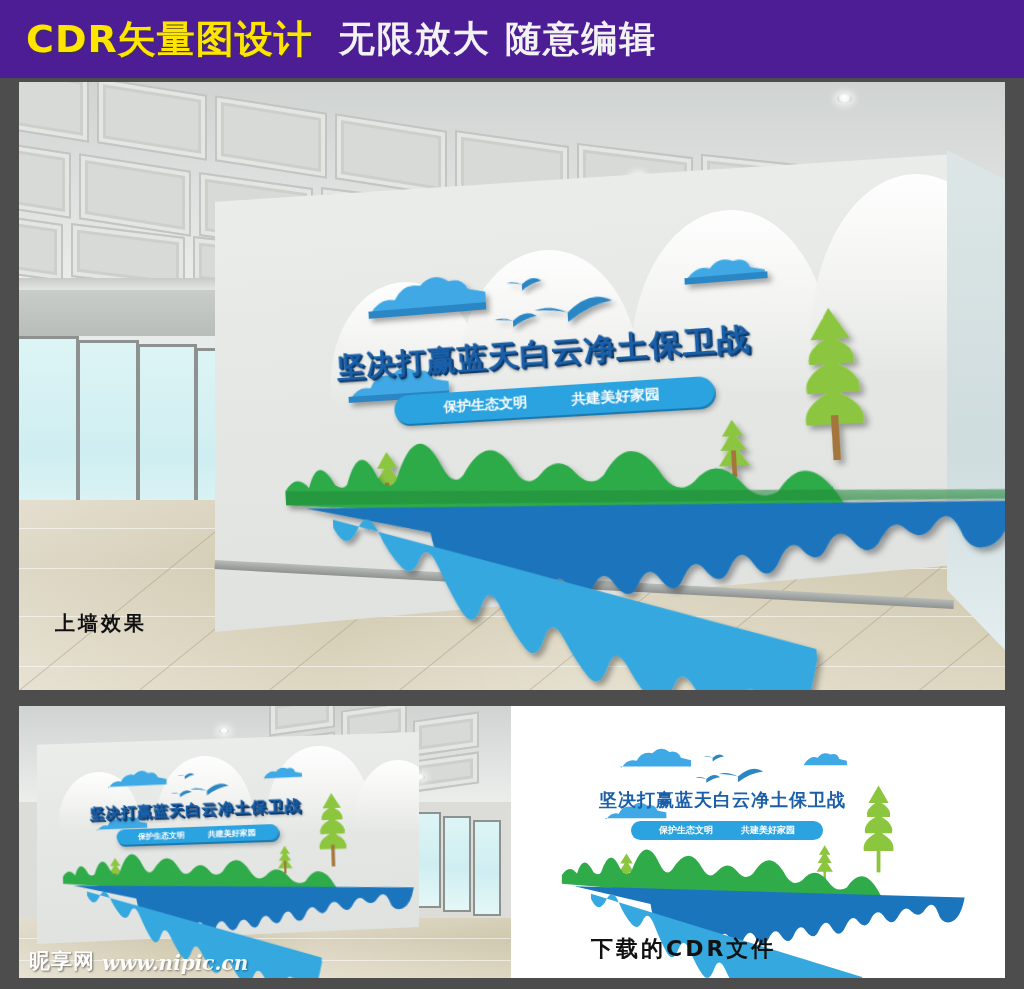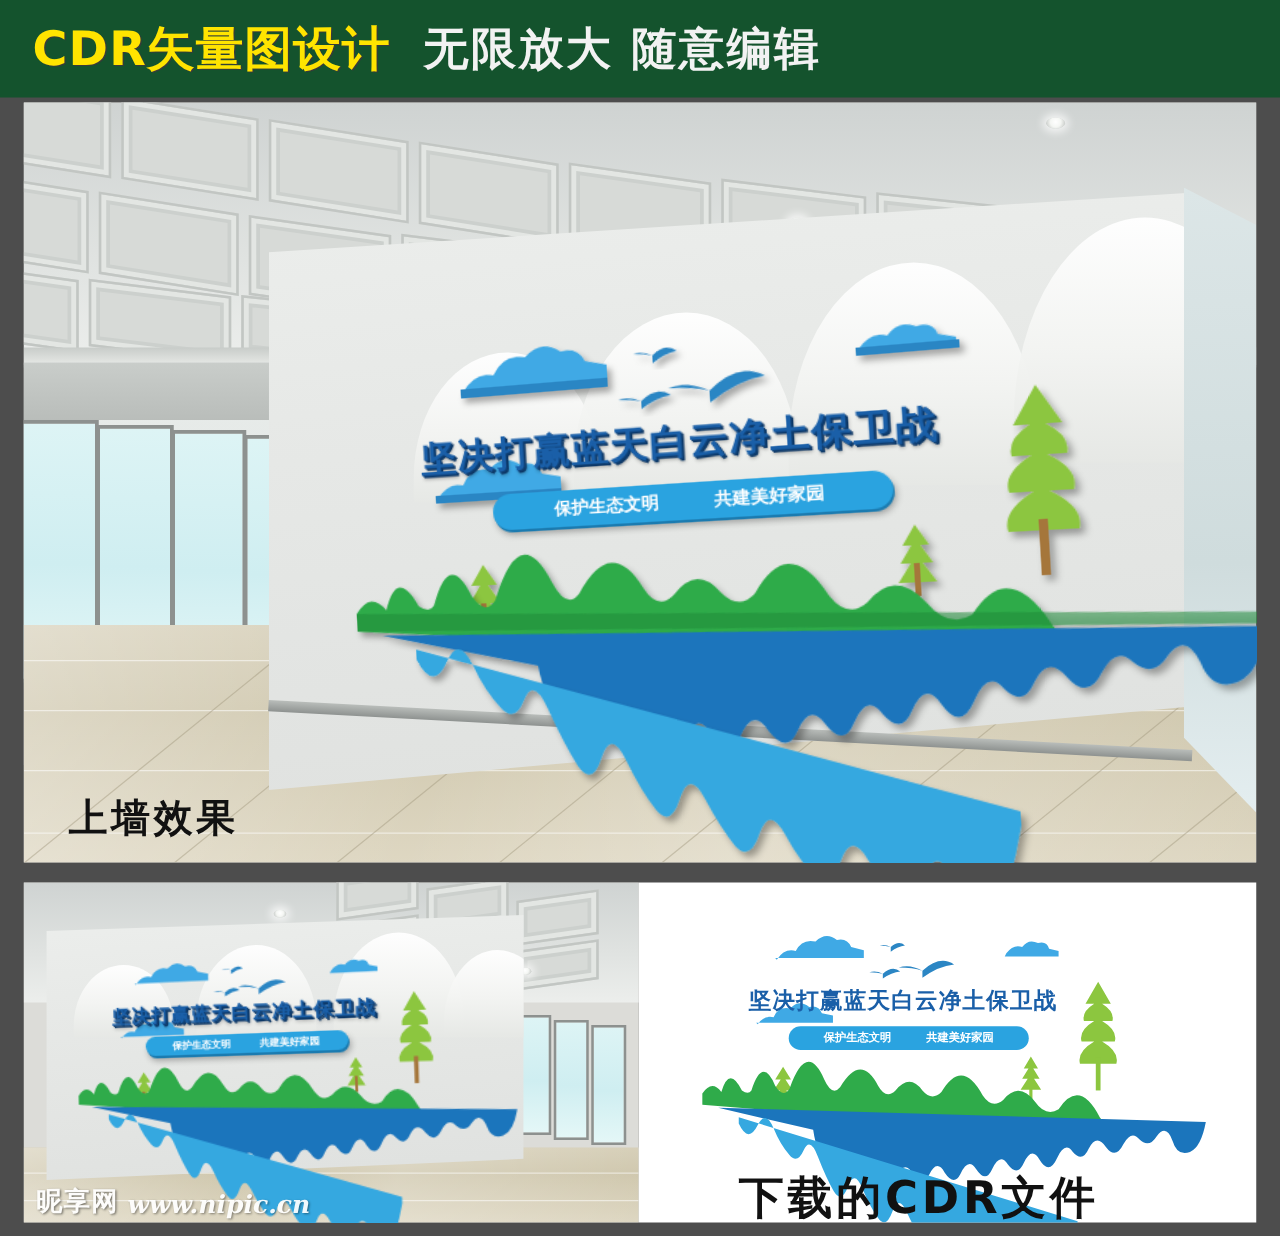--- a/index.html
+++ b/index.html
@@ -7,21 +7,21 @@
     width: 1024px; height: 989px;
     background: #4a4a4a;
     font-family: "Liberation Sans", sans-serif;
     overflow: hidden;
   }
   #root { position: relative; width: 1024px; height: 989px; background: #4d4d4d; }
 
   
   .header {
     position: absolute; left: 0; top: 0; width: 1024px; height: 78px;
-    background: #14532d;
+    background: #4c1d95;
     display: flex; align-items: center; padding-left: 26px;
   }
   .hdr-yellow {
     color: #ffe400; font-size: 38px; font-weight: bold; letter-spacing: 1px;
     font-family: "DejaVu Sans", sans-serif;
     text-shadow: 1px 1px 0 #3a3a3a;
   }
   .hdr-white {
     color: #f2f2f2; font-size: 36px; font-weight: bold; margin-left: 26px;
     font-family: "DejaVu Sans", sans-serif;
@@ -345,21 +345,21 @@
 
         <div class="title-cn title-3d" style="left:72px; top:76px; font-size:28px;">坚决打赢蓝天白云净土保卫战</div>
 
         <div class="pill pill-3d" style="left:126px; top:126px; width:290px; height:28px; font-size:13px;">
           <span>保护生态文明</span>
           <span class="gap" style="width:40px;"></span>
           <span>共建美好家园</span>
         </div>
       </div>
 
-      <div class="caption" style="left:36px; top:552px; font-size:31px;">上墙效果</div>
+      <div class="caption" style="left:36px; top:528px; font-size:20px;">上墙效果</div>
     </div>
   </div>
 
   <div class="panel-bl">
     <div class="scene">
 
       <div class="ceiling" style="height:96px;">
         <div class="coffer" style="left:250px; top:-10px; width:66px; height:36px; transform:skewY(-8deg);"></div>
         <div class="coffer" style="left:322px; top:0px;   width:66px; height:36px; transform:skewY(-8deg);"></div>
         <div class="coffer" style="left:394px; top:10px;  width:66px; height:36px; transform:skewY(-8deg);"></div>
@@ -490,17 +490,17 @@
         </g>
       </svg>
       <div class="title-cn" style="left:46px; top:48px; font-size:18px;">坚决打赢蓝天白云净土保卫战</div>
       <div class="pill" style="left:78px; top:81px; width:192px; height:19px; font-size:9px;">
         <span>保护生态文明</span>
         <span class="gap" style="width:28px;"></span>
         <span>共建美好家园</span>
       </div>
     </div>
 
-    <div class="caption" style="left:80px; top:228px; font-size:36px;text-align:right;">下载的CDR文件</div>
+    <div class="caption" style="left:80px; top:228px; font-size:22px;text-align:right;">下载的CDR文件</div>
 
   </div>
 
 </div>
 
 </body></html>

